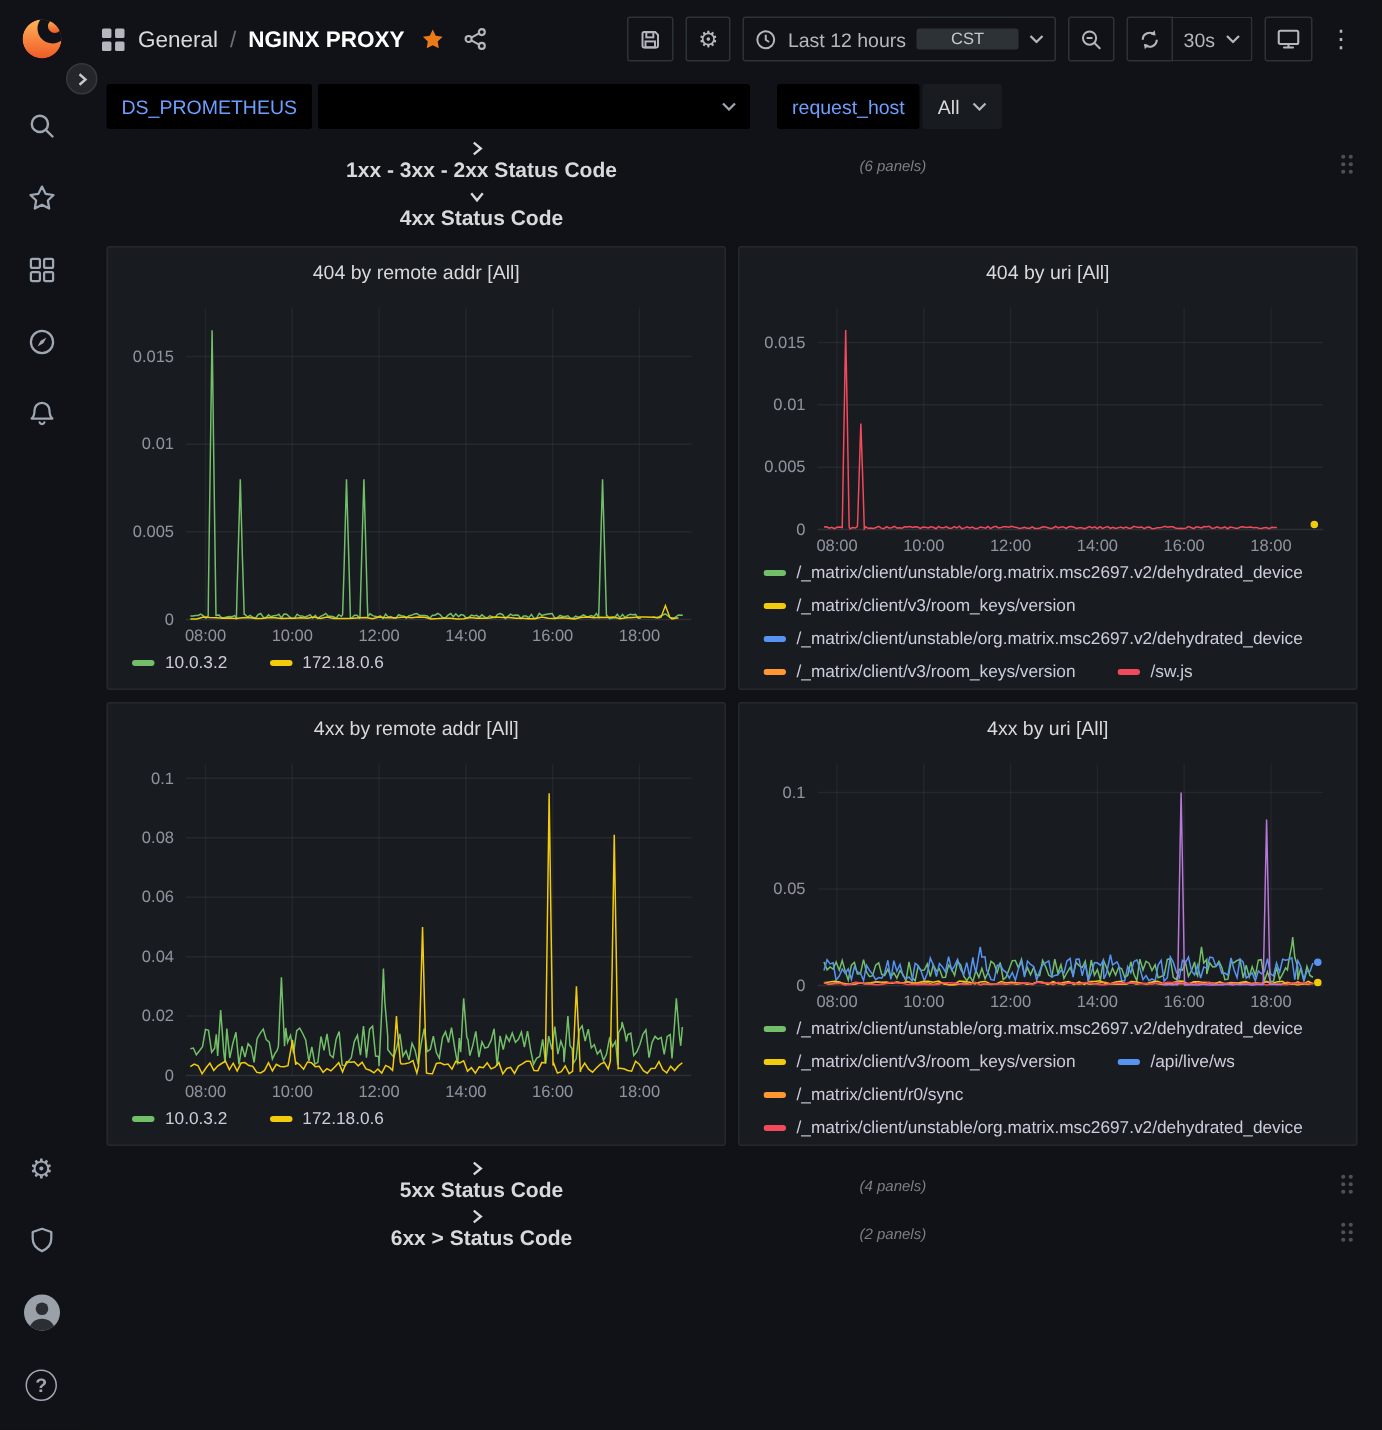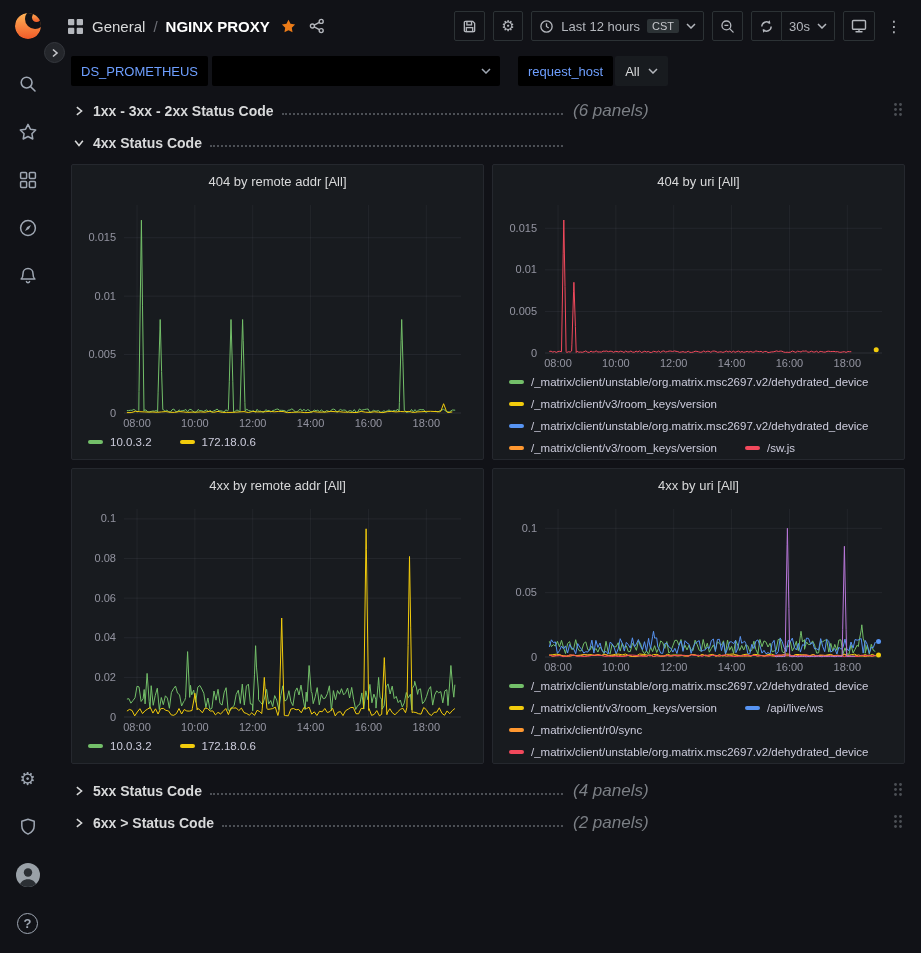--- a/index.html
+++ b/index.html
@@ -37,38 +37,38 @@
   .crumb-title { font-size: 15px; font-weight: 600; color: #ffffff; cursor: pointer; }
   .nav-right { display: flex; align-items: center; gap: 8px; }
   .btn {
     height: 30px; min-width: 30px; border: 1px solid #2c3235; border-radius: 2px;
     background: transparent; color: #b4b7bd; display: flex; align-items: center; justify-content: center;
     gap: 7px; padding: 0 7px; font-size: 13px; cursor: pointer; white-space: nowrap;
   }
   .btn-group { display: flex; }
   .btn-group .btn:first-child { border-radius: 2px 0 0 2px; }
   .btn-group .btn:last-child { border-left: 0; border-radius: 0 2px 2px 0; }
-  .tz-badge { background: #2c3235; border-radius: 2px; padding: 1px 5px; font-size: 11px; color: #c7c8cc; }
+  .tz-badge { background: #2c3235; border-radius: 2px; padding: 1px 23px; font-size: 11px; color: #c7c8cc; }
   .kebab-btn { border: none; background: none; width: 22px; height: 30px; display: flex; align-items: center; justify-content: center; font-size: 16px; color: #b4b7bd; cursor: pointer; }
 
   
   .submenu { height: 38px; flex: none; display: flex; align-items: center; padding: 0 16px; }
   .var-label { height: 30px; display: flex; align-items: center; padding: 0 10px; background: #000000; border-radius: 2px; color: #6e9fff; font-weight: 500; cursor: pointer; }
   .var-black { width: 288px; height: 30px; margin-left: 4px; background: #000; border-radius: 2px; display: flex; align-items: center; justify-content: flex-end; padding: 0 9px; cursor: pointer; }
   .var-group { display: flex; gap: 2px; margin-left: 18px; }
   .var-value { height: 30px; display: flex; align-items: center; gap: 8px; padding: 0 10px; background: #181b1f; border-radius: 2px; color: #d8d9da; cursor: pointer; }
 
   
   .dash { flex: 1; padding: 6px 16px 0; overflow: hidden; }
   .row-head { height: 30px; display: flex; align-items: center; cursor: pointer; margin-bottom: 2px; }
-  .row-left { width: 500px; min-width: 0; display: flex; align-items: center; }
+  .row-left { width: 500px; min-width: 0; display: flex; align-items: center; flex-direction: column; }
   .chev { width: 16px; flex: none; display: flex; align-items: center; justify-content: center; margin-right: 6px; }
   .row-title { font-size: 14px; font-weight: 700; color: #d8d9da; white-space: nowrap; }
   .row-dots { flex: 1; height: 0; border-bottom: 2px dotted #4c4f55; margin: 6px 8px 0; }
-  .row-count { font-size: 17px; font-style: italic; color: #7b7f85; white-space: nowrap; margin-left: 2px; }
+  .row-count { font-size: 10px; font-style: italic; color: #7b7f85; white-space: nowrap; margin-left: 2px; }
   .row-handle { margin-left: auto; flex: none; cursor: grab; padding: 2px; }
 
   
   .grid { display: grid; grid-template-columns: 1fr 1fr; gap: 8px; grid-auto-rows: 296px; margin: 6px 0 12px; }
   .panel { background: #181b1f; border: 1px solid #25282e; border-radius: 2px; display: flex; flex-direction: column; padding: 0 10px 4px; min-width: 0; }
   .panel-title { height: 32px; flex: none; display: flex; align-items: center; justify-content: center; font-size: 13px; font-weight: 500; color: #d8d9da; cursor: pointer; }
   .chart { flex: 1; min-height: 0; }
   .chart text { font-family: "Liberation Sans", "DejaVu Sans", sans-serif; font-size: 11px; fill: rgba(204,204,220,0.68); }
   .legend { flex: none; margin: 2px 0 0 6px; display: flex; flex-wrap: wrap; column-gap: 28px; overflow: hidden; align-content: flex-start; }
   .legend.single { height: 24px; }

